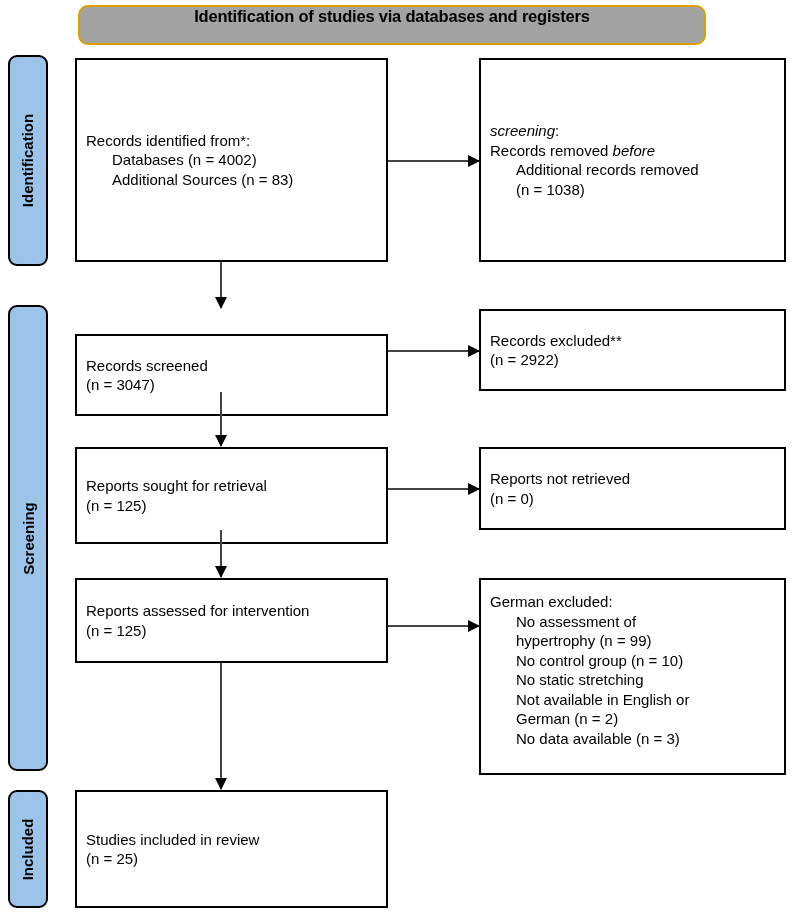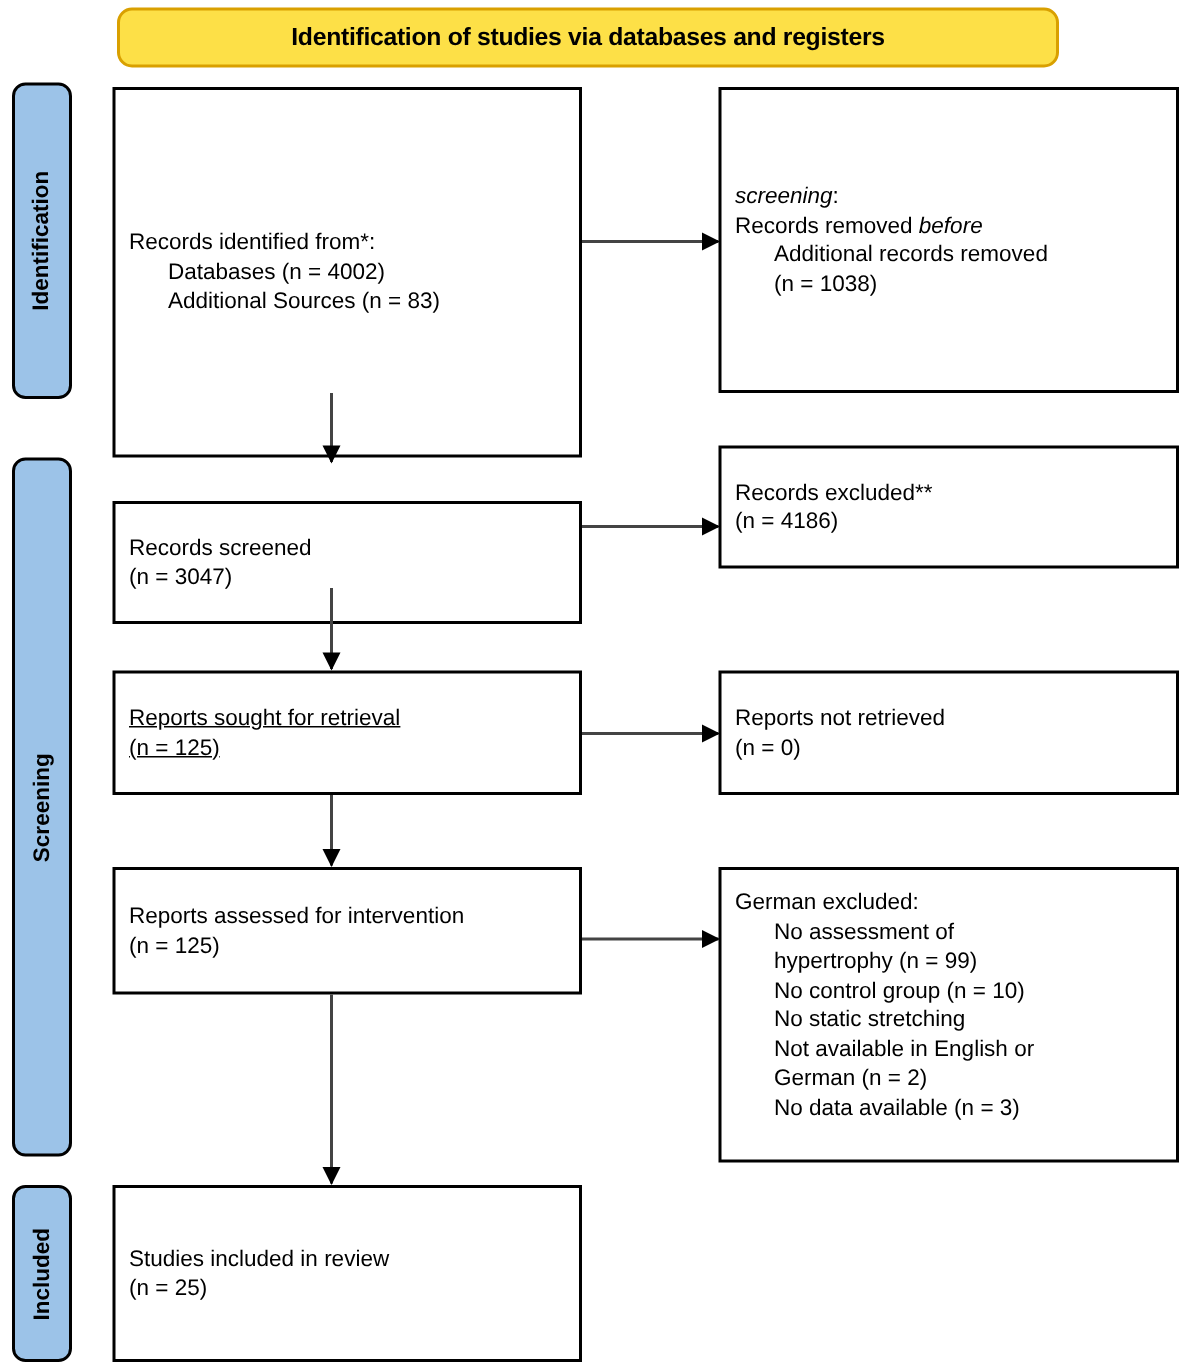--- a/index.html
+++ b/index.html
@@ -19,26 +19,25 @@
     overflow: hidden;
   }
 
   
   .banner {
     position: absolute;
     left: 78px;
     top: 5px;
     width: 628px;
     height: 40px;
-    background: #fde047;
+    background: #a3a3a3;
     border: 2px solid #D9A000;
     border-radius: 10px;
     box-sizing: border-box;
     display: flex;
-    align-items: center;
     justify-content: center;
   }
   .banner-text {
     font-size: 16.5px;
     font-weight: bold;
     color: #000000;
     letter-spacing: -0.2px;
     white-space: nowrap;
   }
 
@@ -80,29 +79,29 @@
   .box p {
     margin: 0;
     font-size: 15px;
     line-height: 1.30;
     color: #000000;
   }
   .indent { padding-left: 26px; }
   .ital { font-style: italic; }
 
   
-  #box-identified  { left: 75px; top: 58px;  width: 313px; height: 247px; }
+  #box-identified  { left: 75px; top: 58px;  width: 313px; height: 204px; }
   #box-screened    { left: 75px; top: 310px; width: 313px; height: 82px; margin-top: 24px;  }
-  #box-sought      { left: 75px; top: 447px; width: 313px; height: 83px; text-decoration: underline;  }
+  #box-sought      { left: 75px; top: 447px; width: 313px; height: 97px;  }
   #box-assessed    { left: 75px; top: 578px; width: 313px; height: 85px;  }
   #box-included    { left: 75px; top: 790px; width: 313px; height: 118px; }
 
   
   #box-removed     { left: 479px; top: 58px;  width: 307px; height: 204px; }
-  #box-excluded    { left: 479px; top: 297px; width: 307px; height: 82px;  }
+  #box-excluded    { left: 479px; top: 309px; width: 307px; height: 82px;  }
   #box-notretr     { left: 479px; top: 447px; width: 307px; height: 83px;  }
   #box-repexcluded { left: 479px; top: 578px; width: 307px; height: 197px; justify-content: flex-start; padding-top: 12px; }
 
   
   .h-arrow {
     position: absolute;
     height: 2px;
     background: #444444;
   }
   .h-arrow::after {
@@ -175,21 +174,21 @@
     <p class="indent">(n = 1038)</p>
   </div>
 
   <div class="box" id="box-screened">
     <p>Records screened</p>
     <p>(n = 3047)</p>
   </div>
 
   <div class="box" id="box-excluded">
     <p>Records excluded**</p>
-    <p>(n = 4186)</p>
+    <p>(n = 2922)</p>
   </div>
 
   <div class="box" id="box-sought">
     <p>Reports sought for retrieval</p>
     <p>(n = 125)</p>
   </div>
 
   <div class="box" id="box-notretr">
     <p>Reports not retrieved</p>
     <p>(n = 0)</p>

